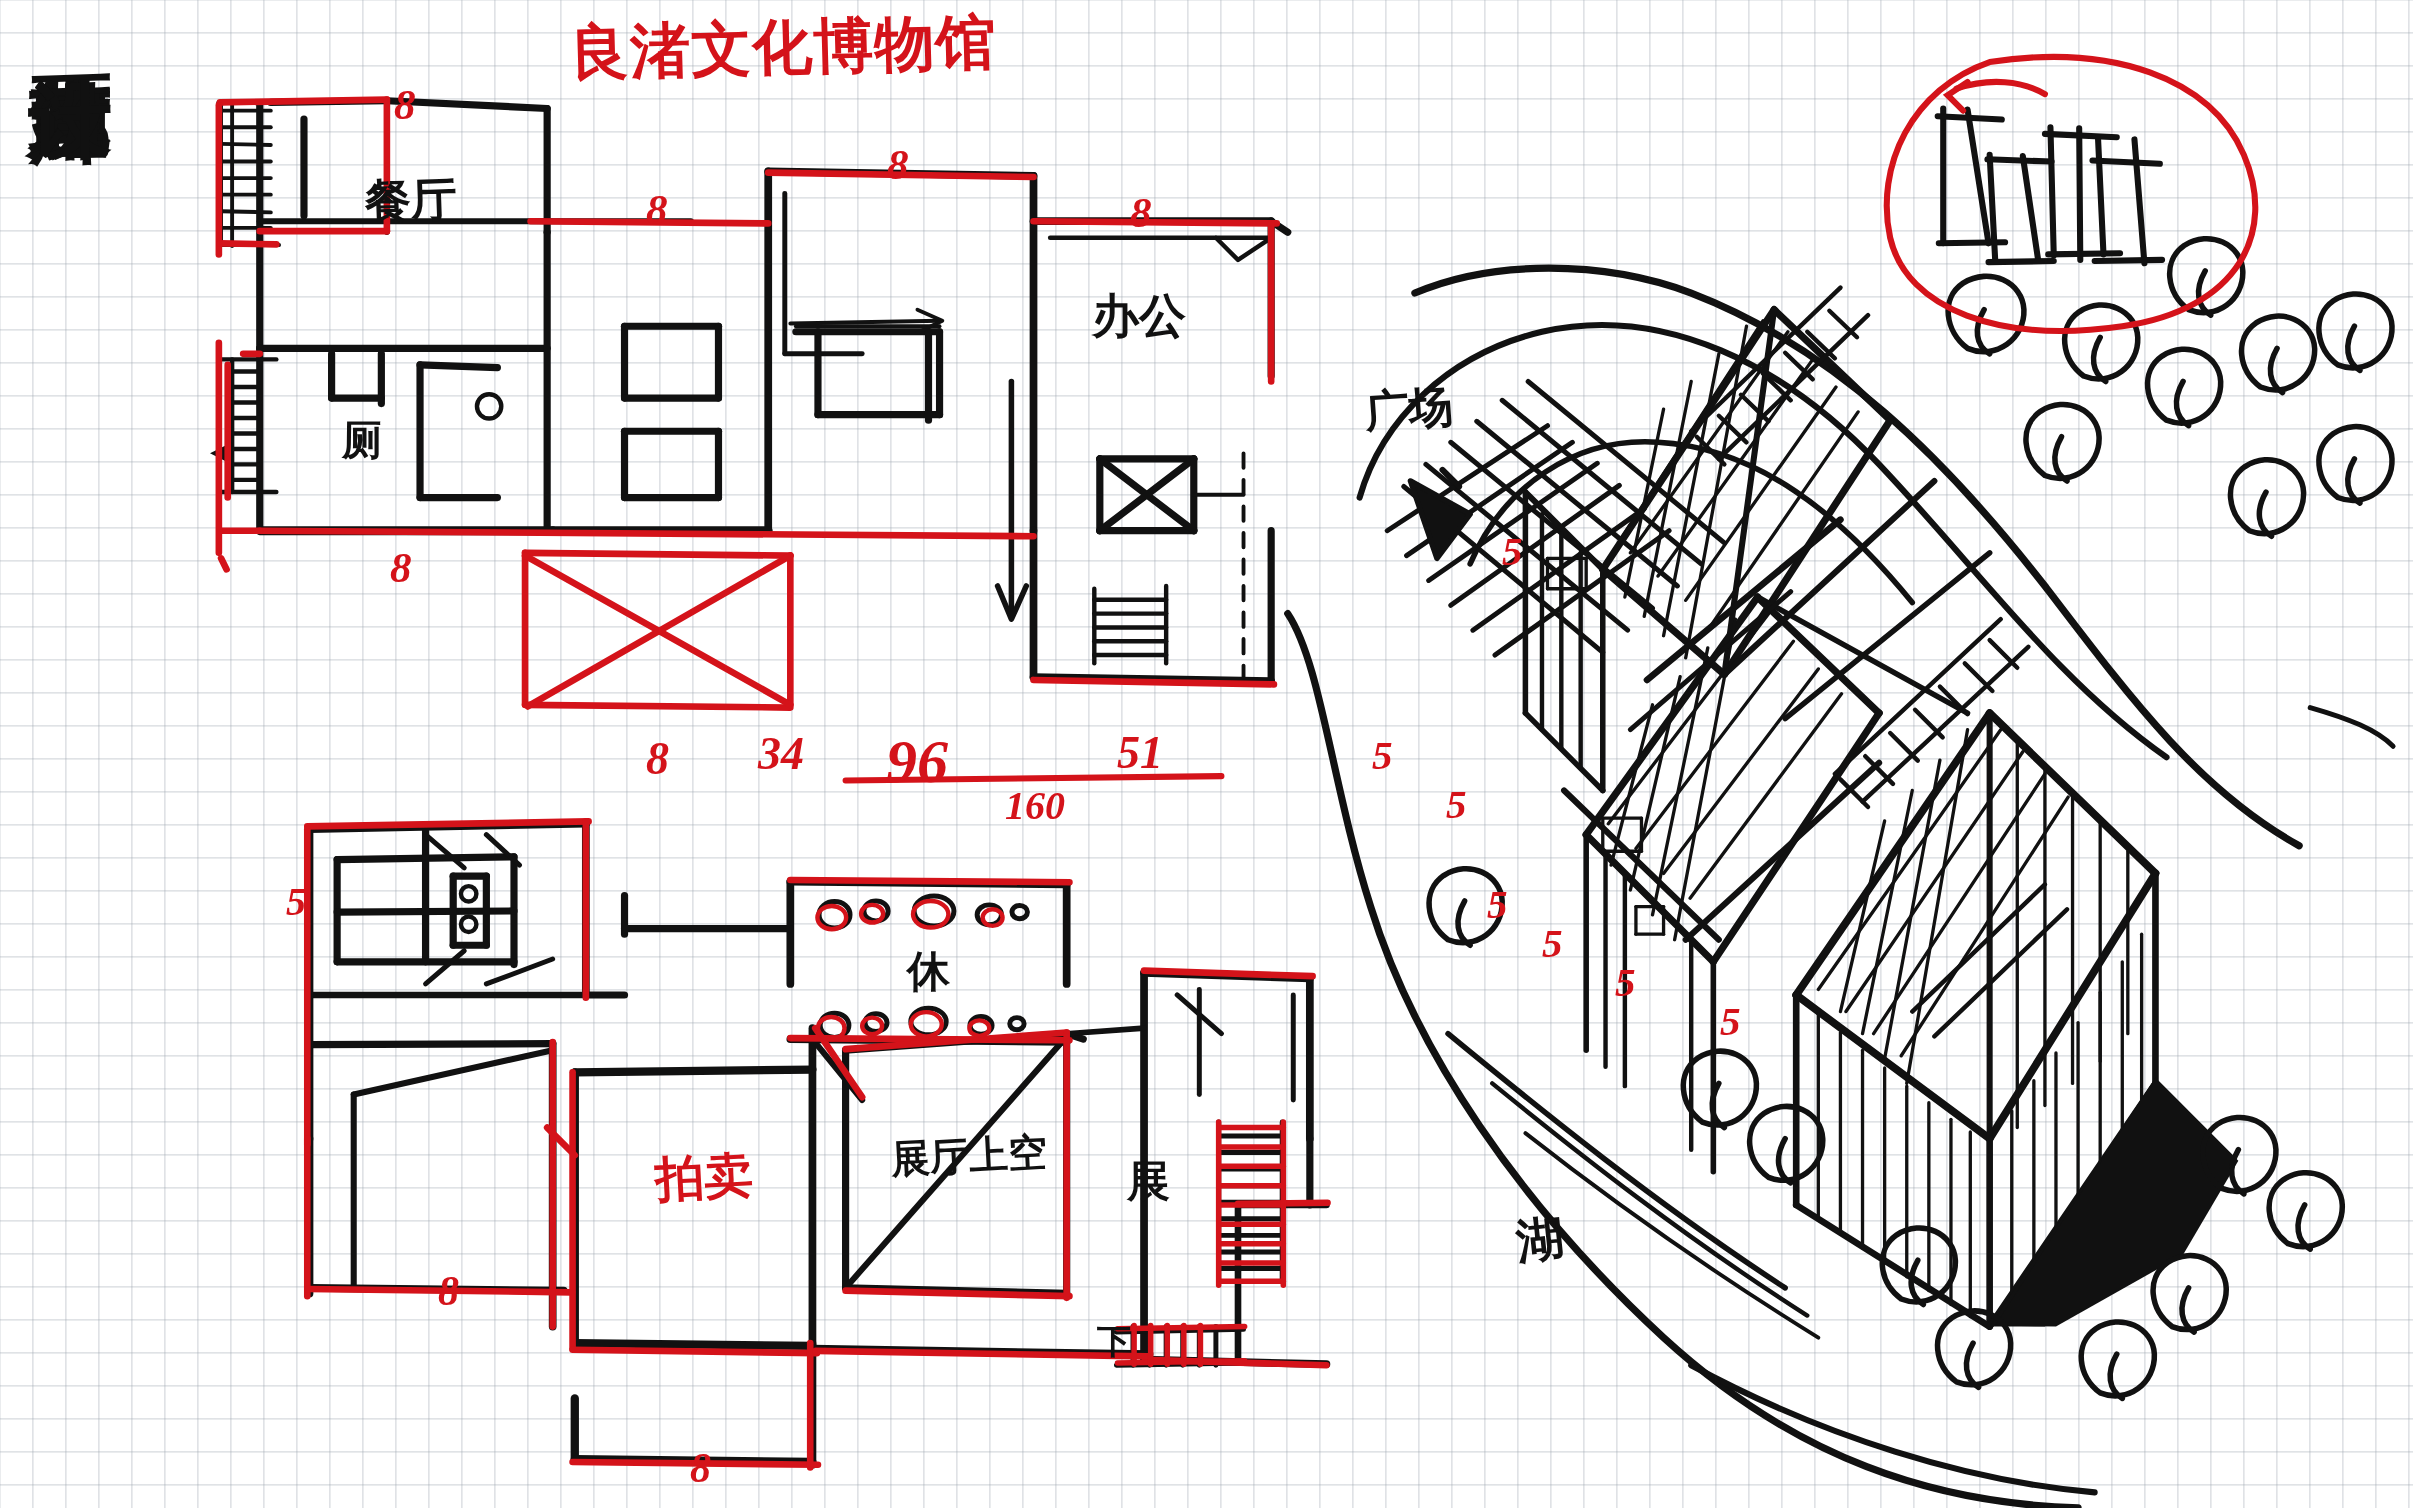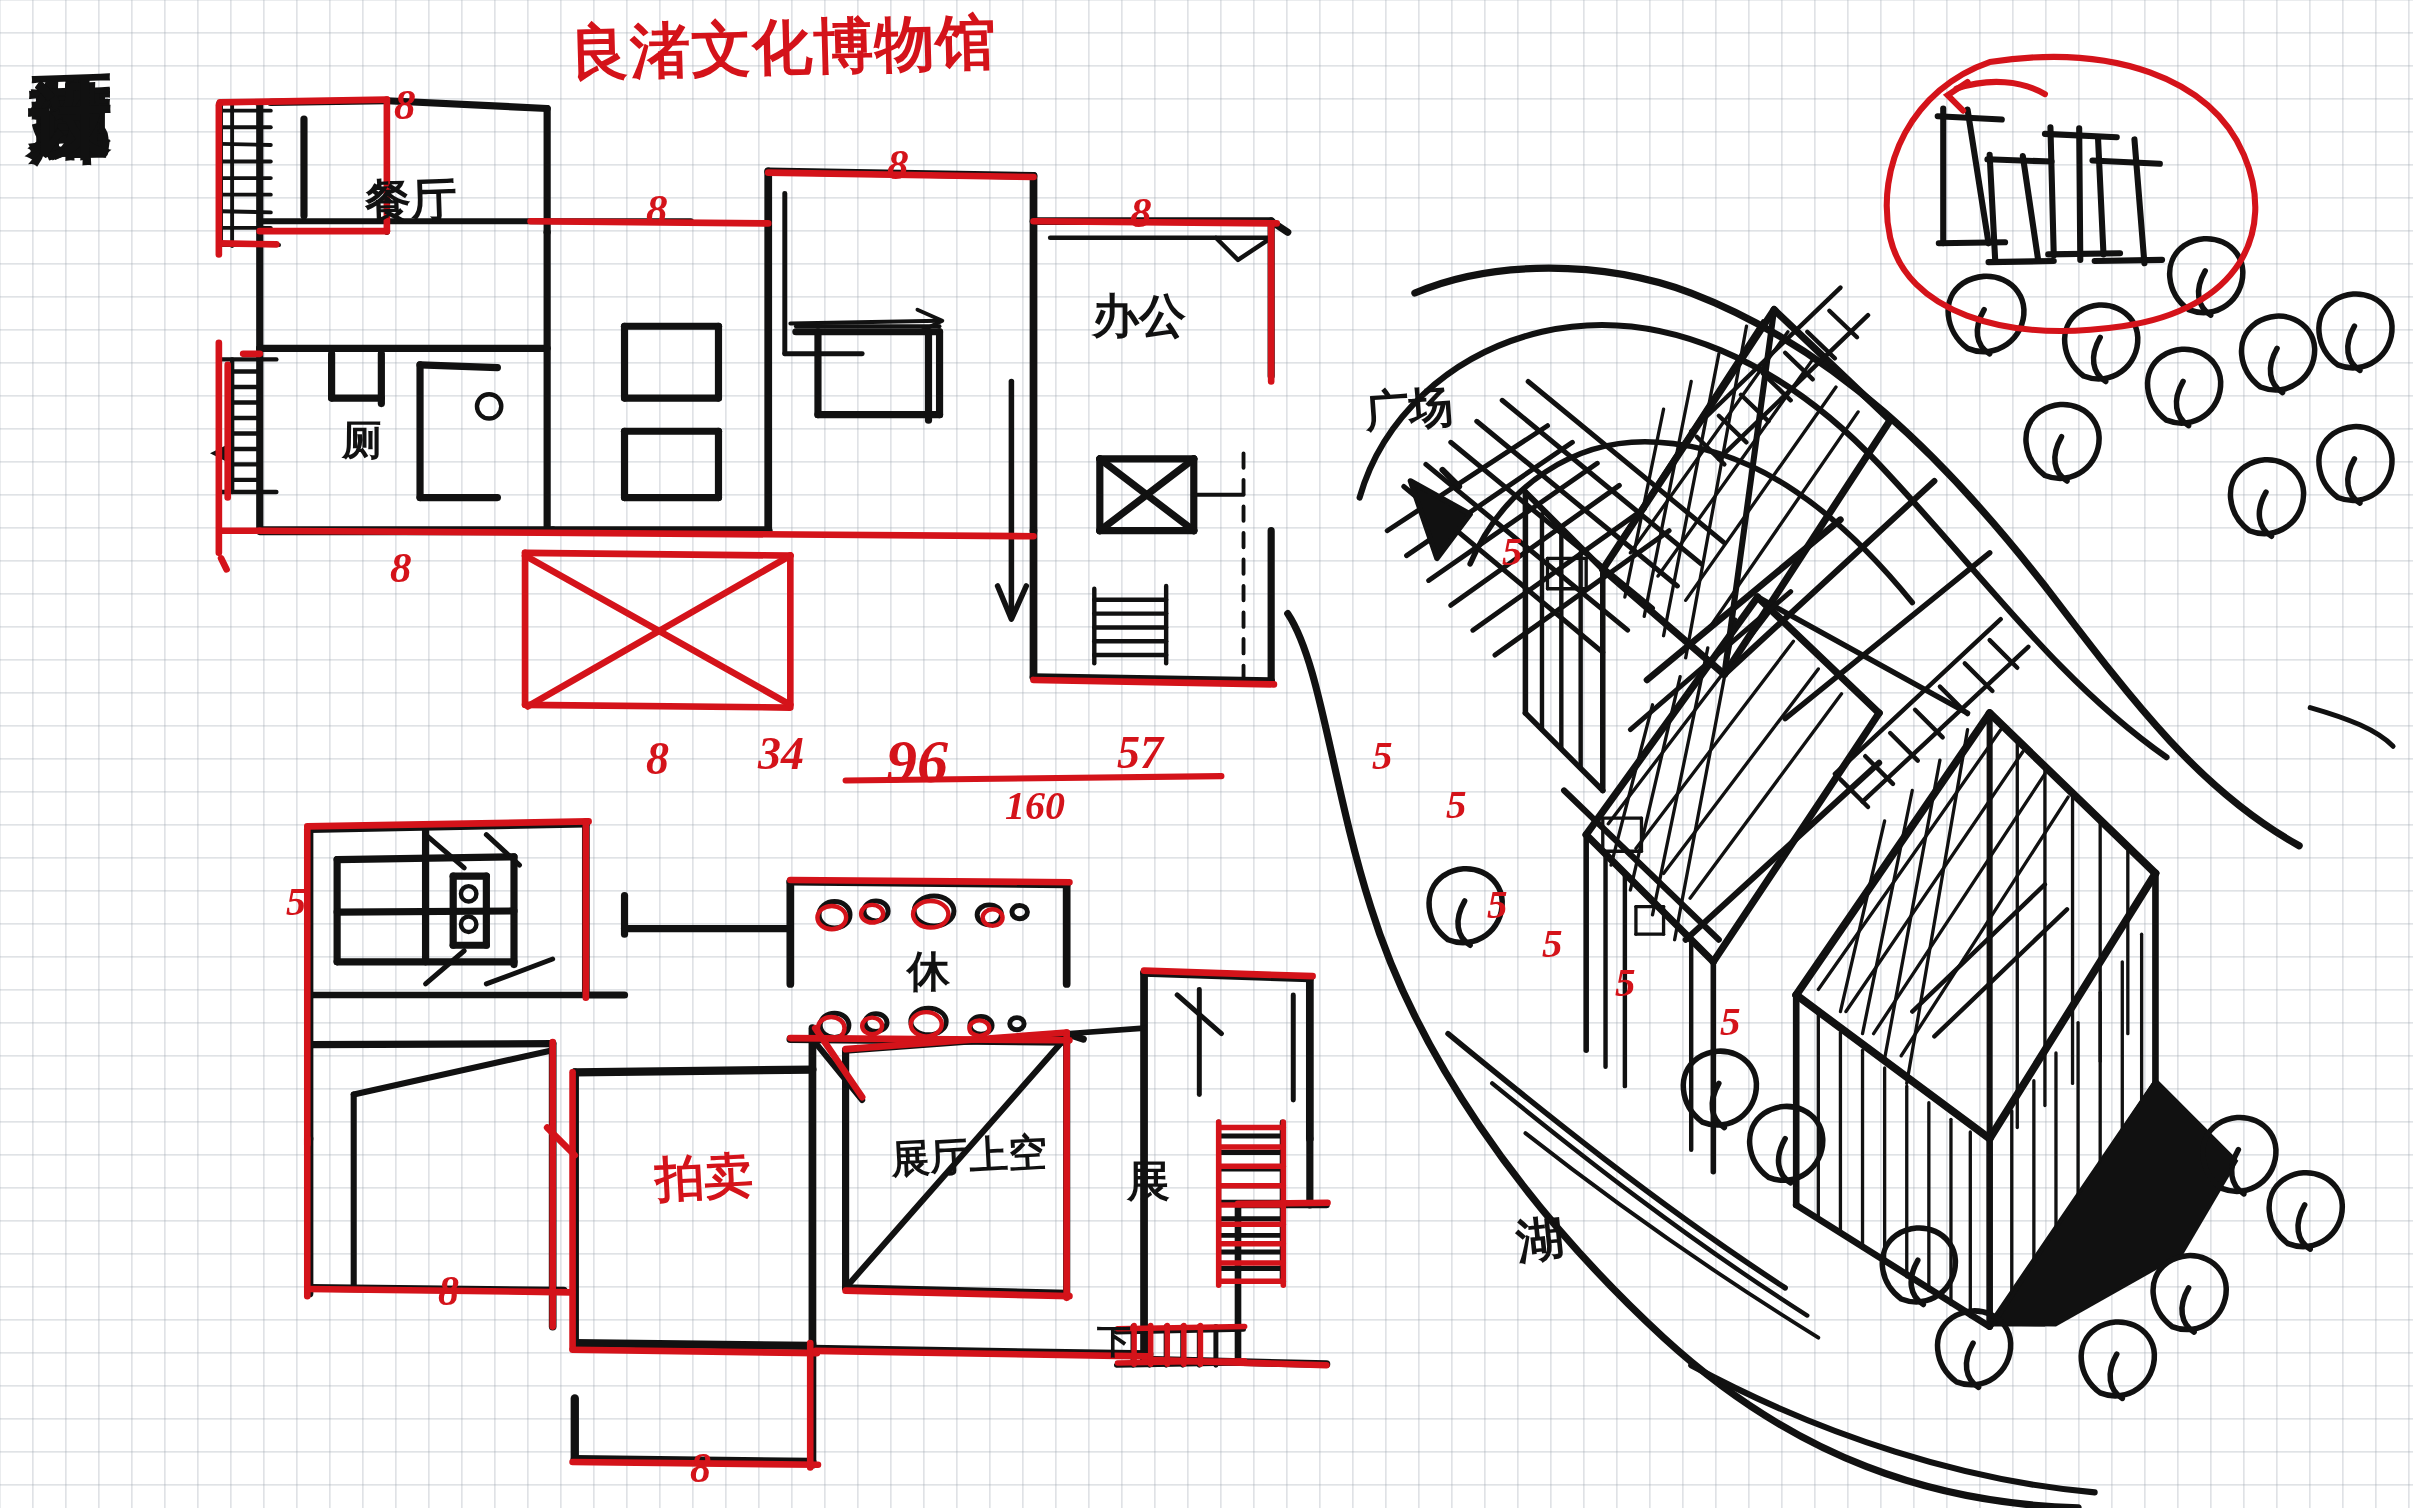--- a/index.html
+++ b/index.html
@@ -628,21 +628,21 @@
   <div class="lbl num" style="left:390px;top:546px;font-size:43px;">
     <span>8</span></div>
 
   <div class="lbl num" style="left:646px;top:736px;font-size:46px;">
     <span>8</span></div>
   <div class="lbl num" style="left:758px;top:731px;font-size:46px;">
     <span>34</span></div>
   <div class="lbl num" style="left:886px;top:730px;font-size:62px;">
     <span>96</span></div>
   <div class="lbl num" style="left:1117px;top:730px;font-size:46px;">
-    <span>57</span></div>
+    <span>51</span></div>
   <div class="lbl num" style="left:1005px;top:786px;font-size:40px;">
     <span>160</span></div>
 
   <div class="lbl num" style="left:286px;top:882px;font-size:40px;">
     <span>5</span></div>
   <div class="lbl cjk red" style="left:655px;top:1153px;font-size:49px;transform:rotate(-3deg);">
     <span>拍卖</span></div>
   <div class="lbl cjk blk" style="left:907px;top:950px;font-size:43px;">
     <span>休</span></div>
   <div class="lbl cjk blk" style="left:891px;top:1136px;font-size:39px;transform:rotate(-3deg);">

